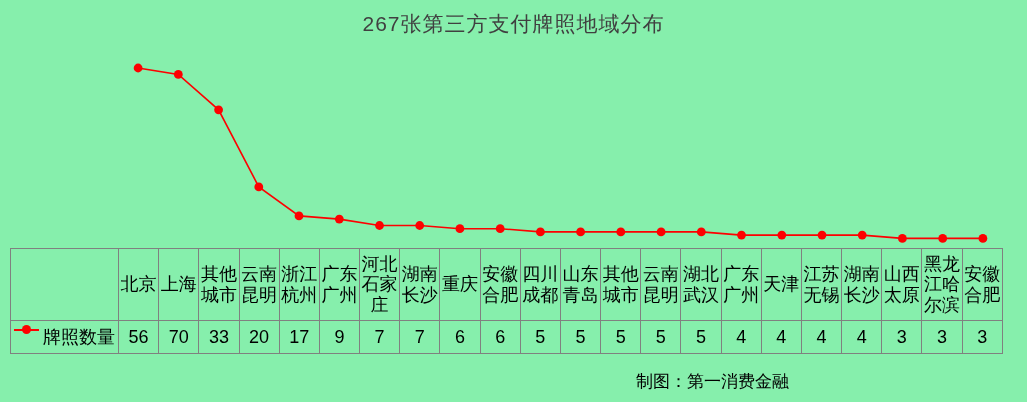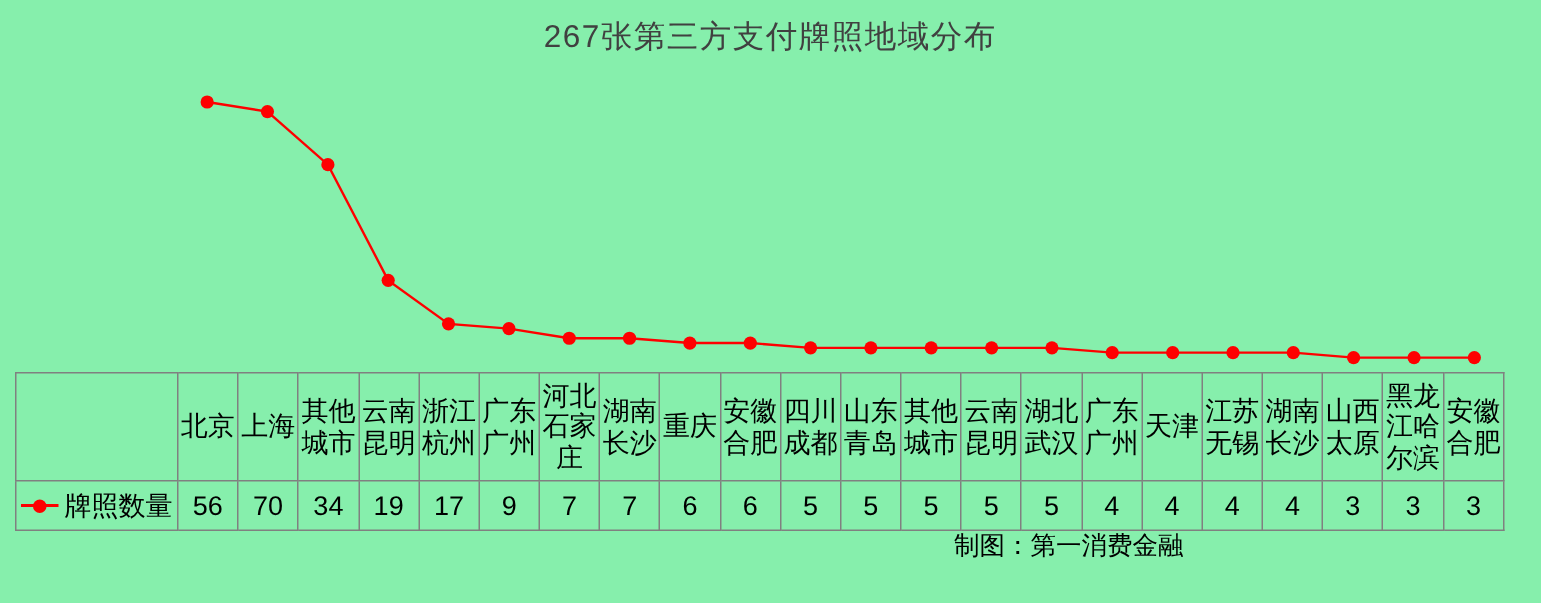--- a/index.html
+++ b/index.html
@@ -29,39 +29,39 @@
     padding:0;overflow:hidden;
   }
   td.corner{border:none;}
   td.hcell{
     height:71px;line-height:1.12;
     word-break:break-all;padding:0 1px;
   }
   td.vcell{height:32px;}
   td.legend{height:32px;}
   .legend-inner{
-    display:flex;align-items:center;
+    display:flex;align-items:flex-start;
     padding-left:3px;gap:4px;
     white-space:nowrap;
   }
   .lmark{
     position:relative;display:inline-block;
     width:25px;height:9px;flex:0 0 auto;
   }
   .lmark .lline{
     position:absolute;left:0;right:0;top:3.5px;height:2px;
     background:#fe0000;
   }
   .lmark .ldot{
     position:absolute;left:8px;top:0;
     width:9px;height:9px;border-radius:50%;
     background:#fe0000;
   }
   .caption{
-    position:absolute;left:636px;top:352px;
+    position:absolute;left:636px;top:370px;
     font-size:17px;color:#000;
   }
 </style>
 </head>
 <body>
 
 <div class="stage">
 
   <div class="title">267张第三方支付牌照地域分布</div>
 
@@ -148,22 +148,22 @@
           <div class="legend-inner">
             <span class="lmark">
               <span class="lline"></span>
                 <span class="ldot"></span>
             </span>
             <span>牌照数量</span>
           </div>
         </td>
       <td class="vcell">56</td>
           <td class="vcell">70</td>
-          <td class="vcell">34</td>
-          <td class="vcell">19</td>
+          <td class="vcell">33</td>
+          <td class="vcell">20</td>
           <td class="vcell">17</td>
           <td class="vcell">9</td>
           <td class="vcell">7</td>
           <td class="vcell">7</td>
           <td class="vcell">6</td>
           <td class="vcell">6</td>
           <td class="vcell">5</td>
           <td class="vcell">5</td>
           <td class="vcell">5</td>
           <td class="vcell">5</td>

